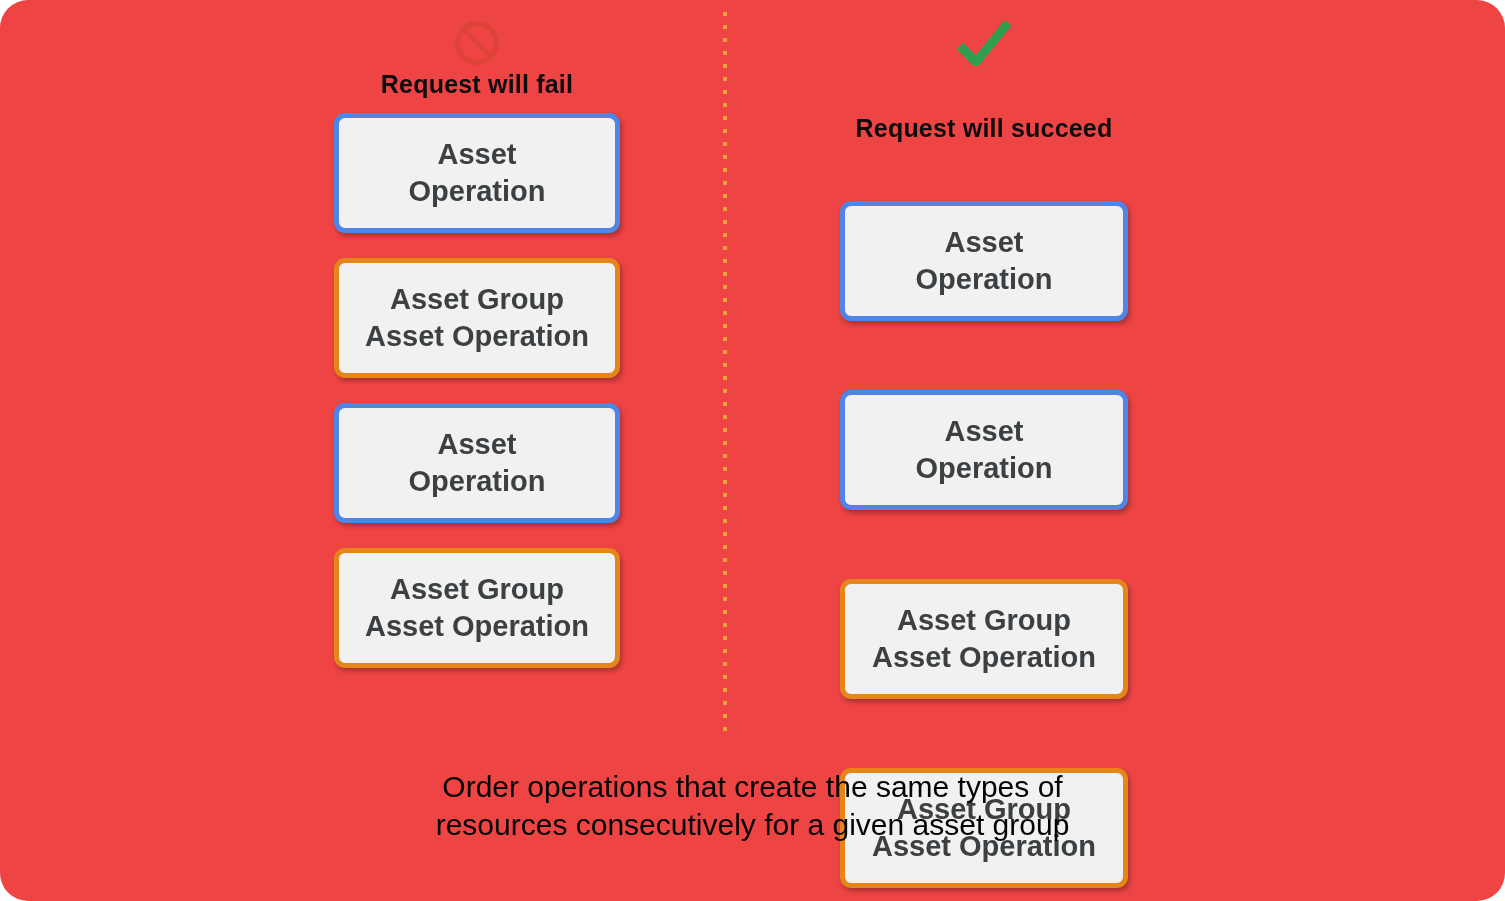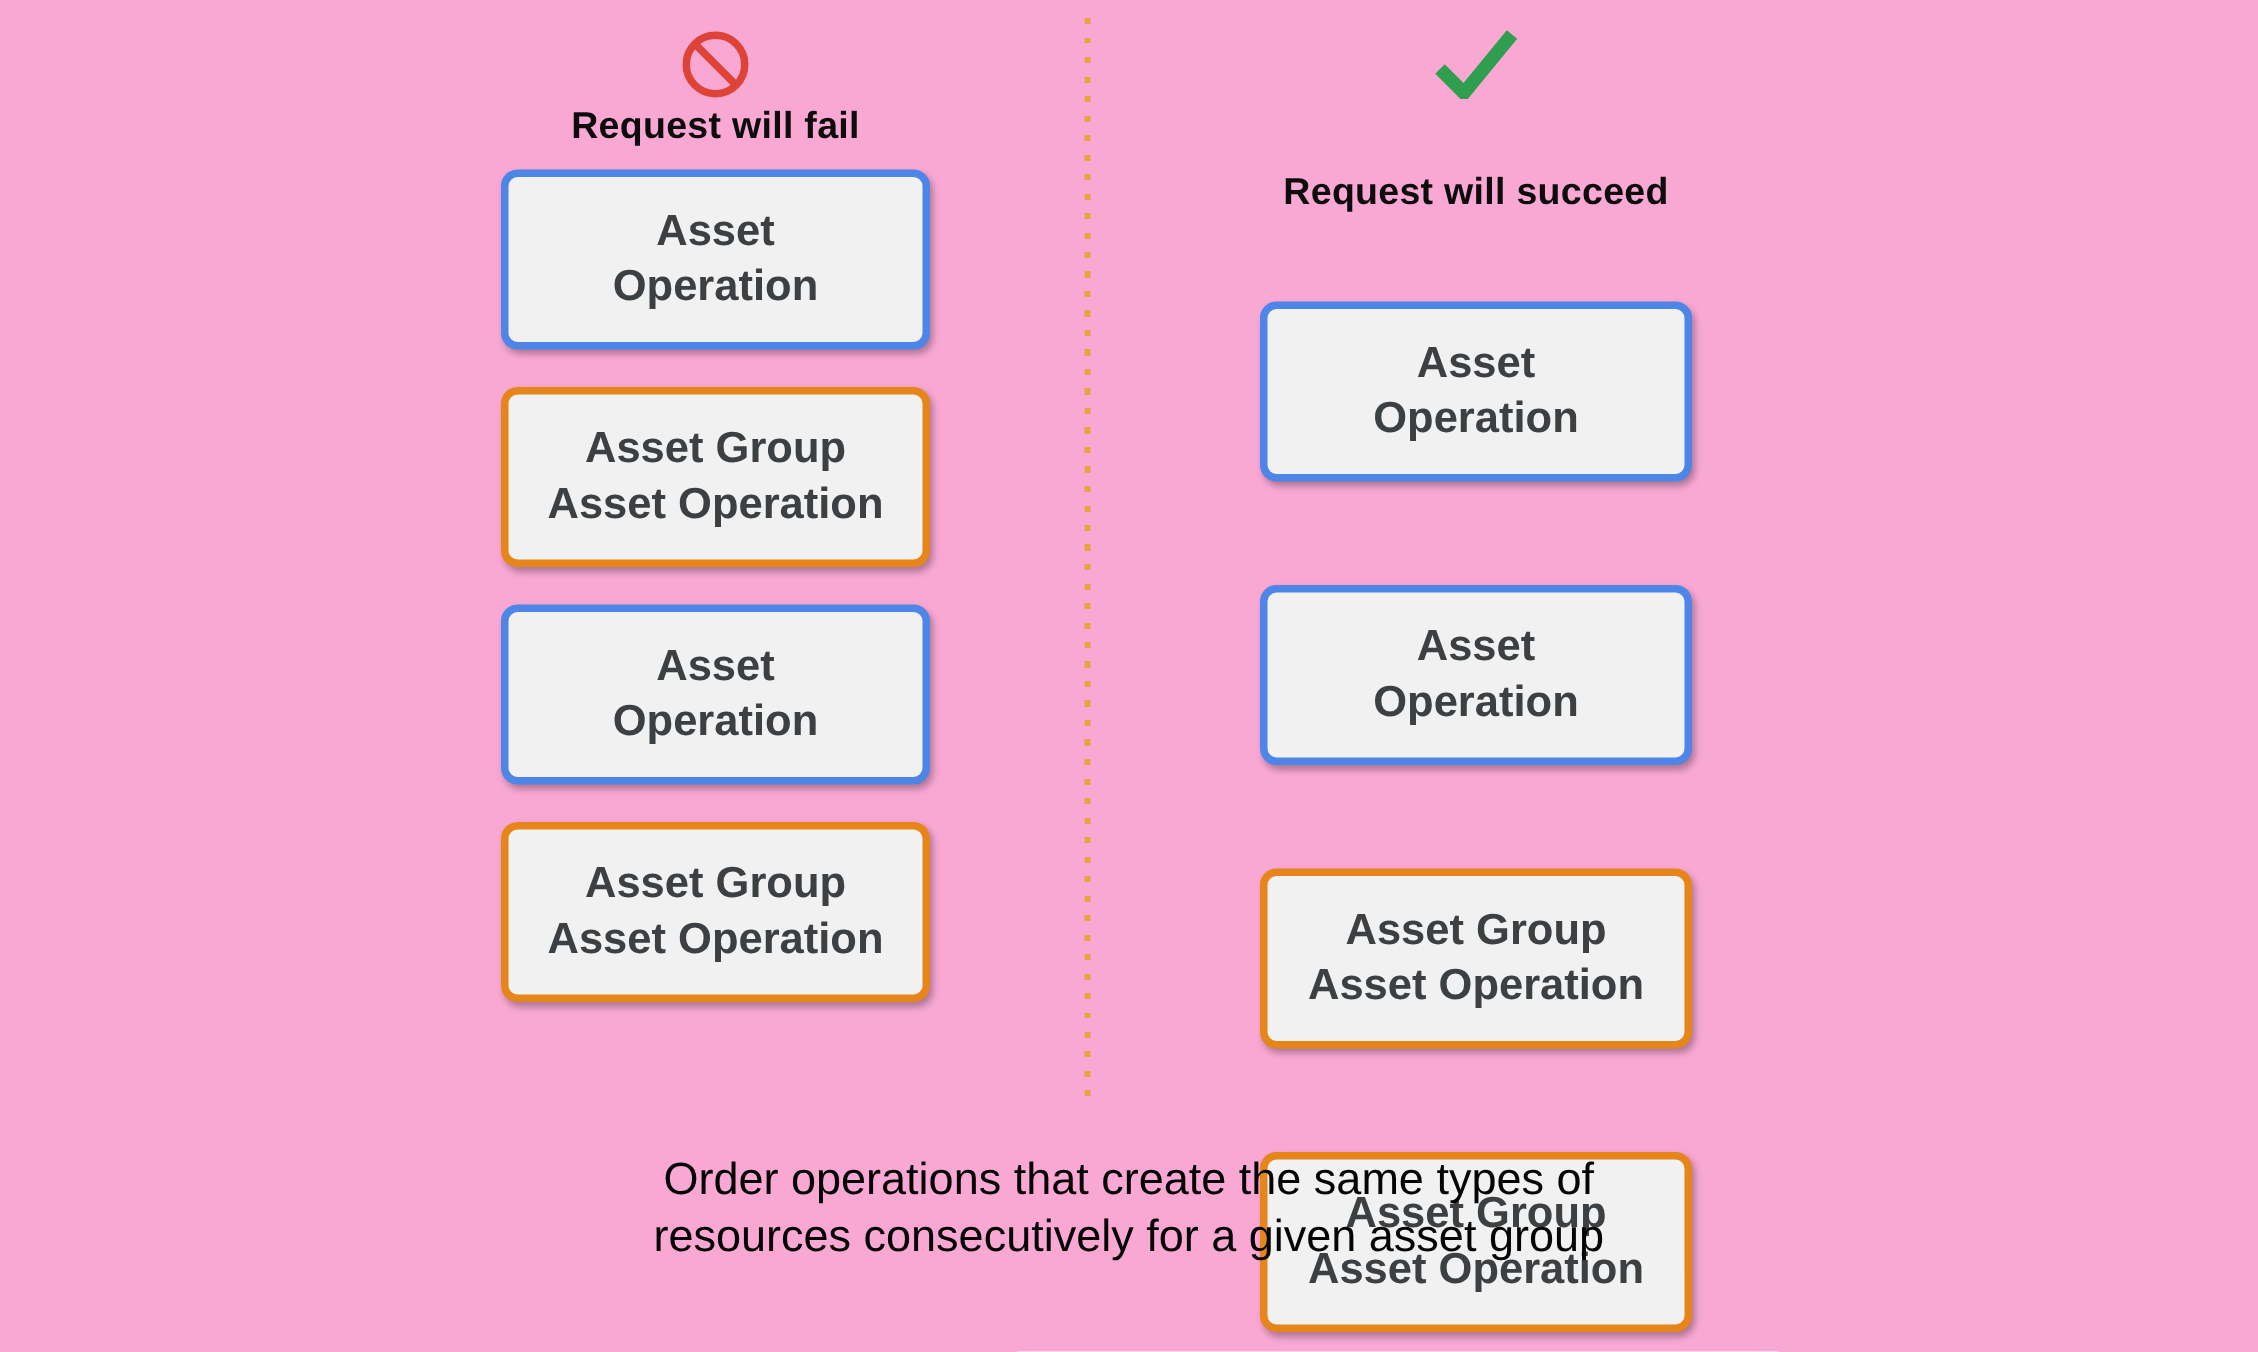--- a/index.html
+++ b/index.html
@@ -1,23 +1,24 @@
 <!DOCTYPE html>
 <html style="--blue-border: #4e86e8; --orange-border: #e6861a; --box-fill: #f1f1f1; --box-text: #3c4043; --title-text: #0d0d0d; --caption-text: #050505; --fail-red: #dd4337; --success-green: #2f9e4f; --divider-dot: #e8a33d;"><head>
 <meta charset="utf-8">
 <style>
   * { margin: 0; padding: 0; box-sizing: border-box; }
   html, body { background: #ffffff; }
   .canvas {
     position: relative;
     width: 1505px;
     height: 901px;
-    background: #f9a8d4;
+    background: #ef4444;
     overflow: hidden;
     font-family: "Liberation Sans", sans-serif;
+    border-radius: 28px;
   }
   .column {
     position: absolute;
     top: 20px;
     display: flex;
     flex-direction: column;
     align-items: center;
   }
   .column-fail { left: 334px; width: 286px; }
   .column-succeed { left: 840px; width: 288px; gap: 44px; }

